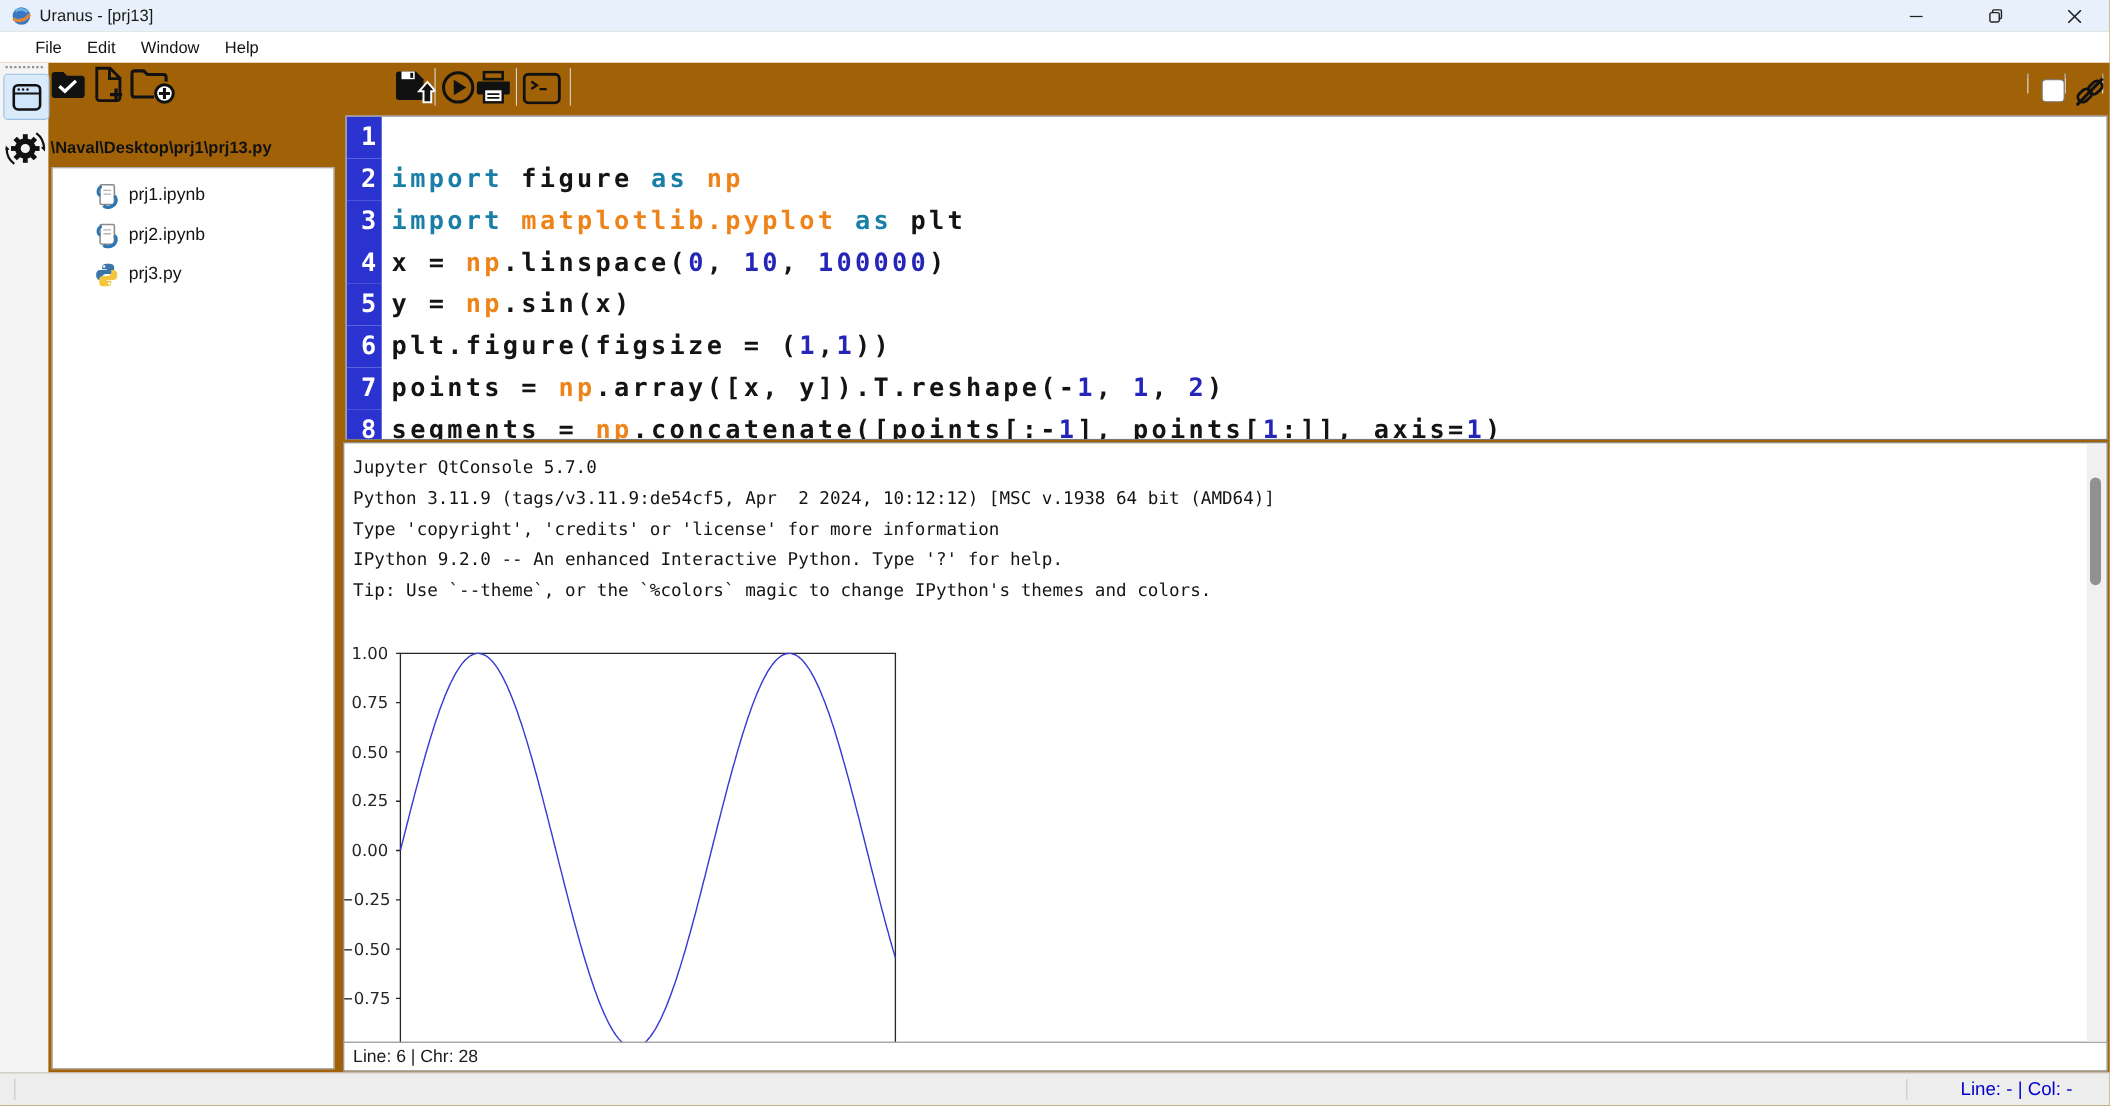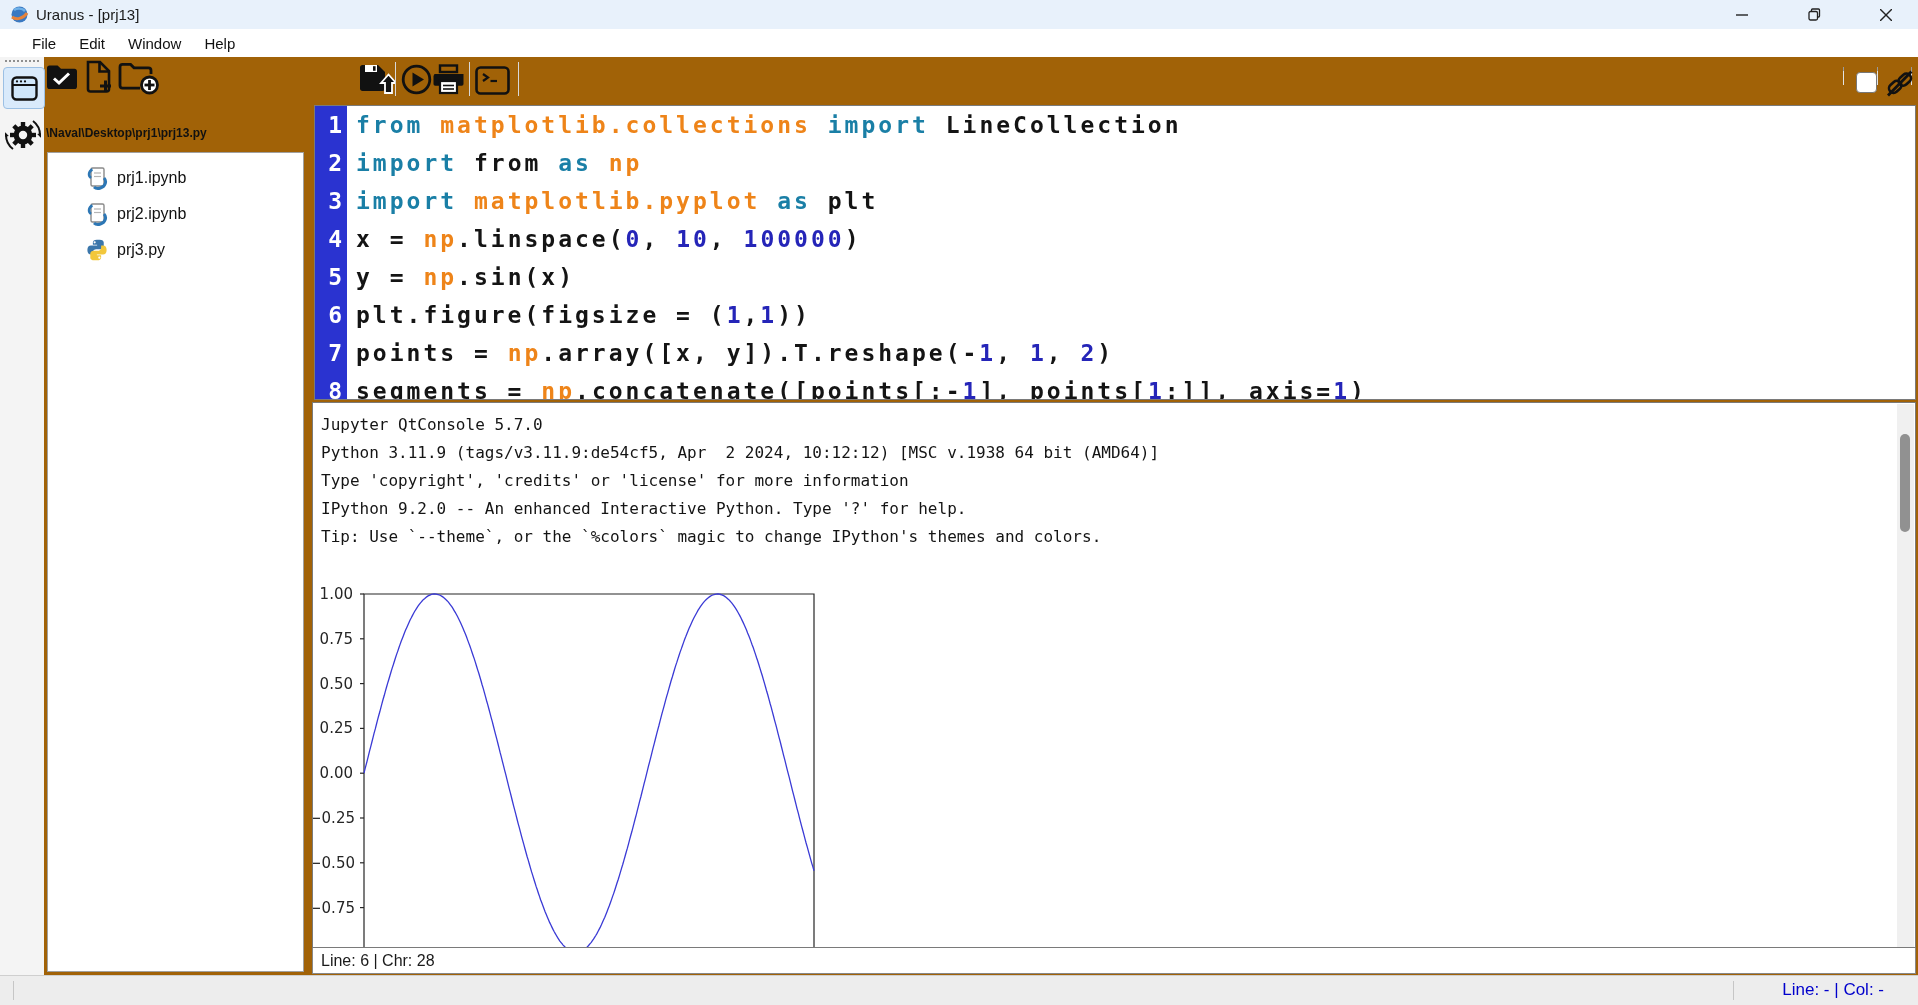--- a/index.html
+++ b/index.html
@@ -19,21 +19,21 @@
   .menu-sep{position:absolute;top:38px;width:1px;height:18px;background:#e3e3e3;}
   .menu-sep:before{content:"";position:absolute;top:0;left:0;width:1px;height:4px;background:#9a9a9a;}
 
   
   .leftstrip{left:0;top:57px;width:44px;height:918px;background:#f4f4f4;}
   .drag-handle{left:5px;top:60px;width:34px;height:0;border-top:2px dotted #8f8f8f;}
   .side-btn{left:3px;width:40px;display:flex;align-items:center;justify-content:center;border-radius:4px;}
   .side-btn.sel{background:#d9eafb;border:1px solid #9cc0e4;}
 
   
-  .path-label{left:46px;top:126px;width:258px;font-size:12px;font-weight:bold;white-space:nowrap;overflow:hidden;}
+  .path-label{left:46px;top:126px;width:258px;font-size:15px;font-weight:bold;white-space:nowrap;overflow:hidden;}
   .tree-panel{left:47px;top:152px;width:257px;height:820px;background:#fff;border:1px solid #a0a0a0;box-sizing:border-box;}
   .tree-row{position:absolute;left:14px;width:228px;height:34px;display:flex;align-items:center;box-sizing:border-box;padding-left:24px;}
   .tree-row.sel{background:var(--c-selection_bg);border:1px solid #9a9a9a;padding-left:23px;}
   .tree-label{font-size:16px;margin-left:9px;white-space:nowrap;}
 
   
   .editor{left:314px;top:105px;width:1602px;height:295px;background:#fff;border:1px solid #7a7a7a;
           box-sizing:border-box;overflow:hidden;}
   .ed-line{display:flex;height:38px;align-items:center;}
   .gutter-cell{width:32px;min-width:32px;align-self:stretch;background:var(--c-gutter_bg);color:#fff;
@@ -251,25 +251,24 @@
           <path d="M8.1 15.5c2 0 2.9-.9 2.9-2.1V11.8H7.9v-.5h4.5c1.5 0 2.6-1 2.6-3.3s-1.1-3.3-2.6-3.3H11v1.6c0 1.4-1.2 2.3-2.5 2.3h-3C4.3 8.6 3.1 9.4 3.1 10.7v2.7c0 1.2 1 2.1 3 2.1Z" fill="#f2c73b"></path>
           <circle cx="9.7" cy="13.6" r=".8" fill="#fff"></circle>
         </svg>
         <span class="tree-label">prj3.py</span>
       </div>
     </div>
 
   <div class="abs editor" id="editor">
       <div class="ed-line">
         <span class="gutter-cell">1</span>
-        <span class="code-cell"><span class="tok-k">from</span><span class="tok-d"> </span><span class="tok-m">matplotlib.collections</span><span class="tok-d"> </span><span class="tok-k">import</span><span class="tok-d"> LineCollection</span></span>
       </div>
       <div class="ed-line">
         <span class="gutter-cell">2</span>
-        <span class="code-cell"><span class="tok-k">import</span><span class="tok-d"> from </span><span class="tok-k">as</span><span class="tok-d"> </span><span class="tok-m">np</span></span>
+        <span class="code-cell"><span class="tok-k">import</span><span class="tok-d"> figure </span><span class="tok-k">as</span><span class="tok-d"> </span><span class="tok-m">np</span></span>
       </div>
       <div class="ed-line">
         <span class="gutter-cell">3</span>
         <span class="code-cell"><span class="tok-k">import</span><span class="tok-d"> </span><span class="tok-m">matplotlib.pyplot</span><span class="tok-d"> </span><span class="tok-k">as</span><span class="tok-d"> plt</span></span>
       </div>
       <div class="ed-line">
         <span class="gutter-cell">4</span>
         <span class="code-cell"><span class="tok-d">x = </span><span class="tok-m">np</span><span class="tok-d">.linspace(</span><span class="tok-n">0</span><span class="tok-d">, </span><span class="tok-n">10</span><span class="tok-d">, </span><span class="tok-n">100000</span><span class="tok-d">)</span></span>
       </div>
       <div class="ed-line">

